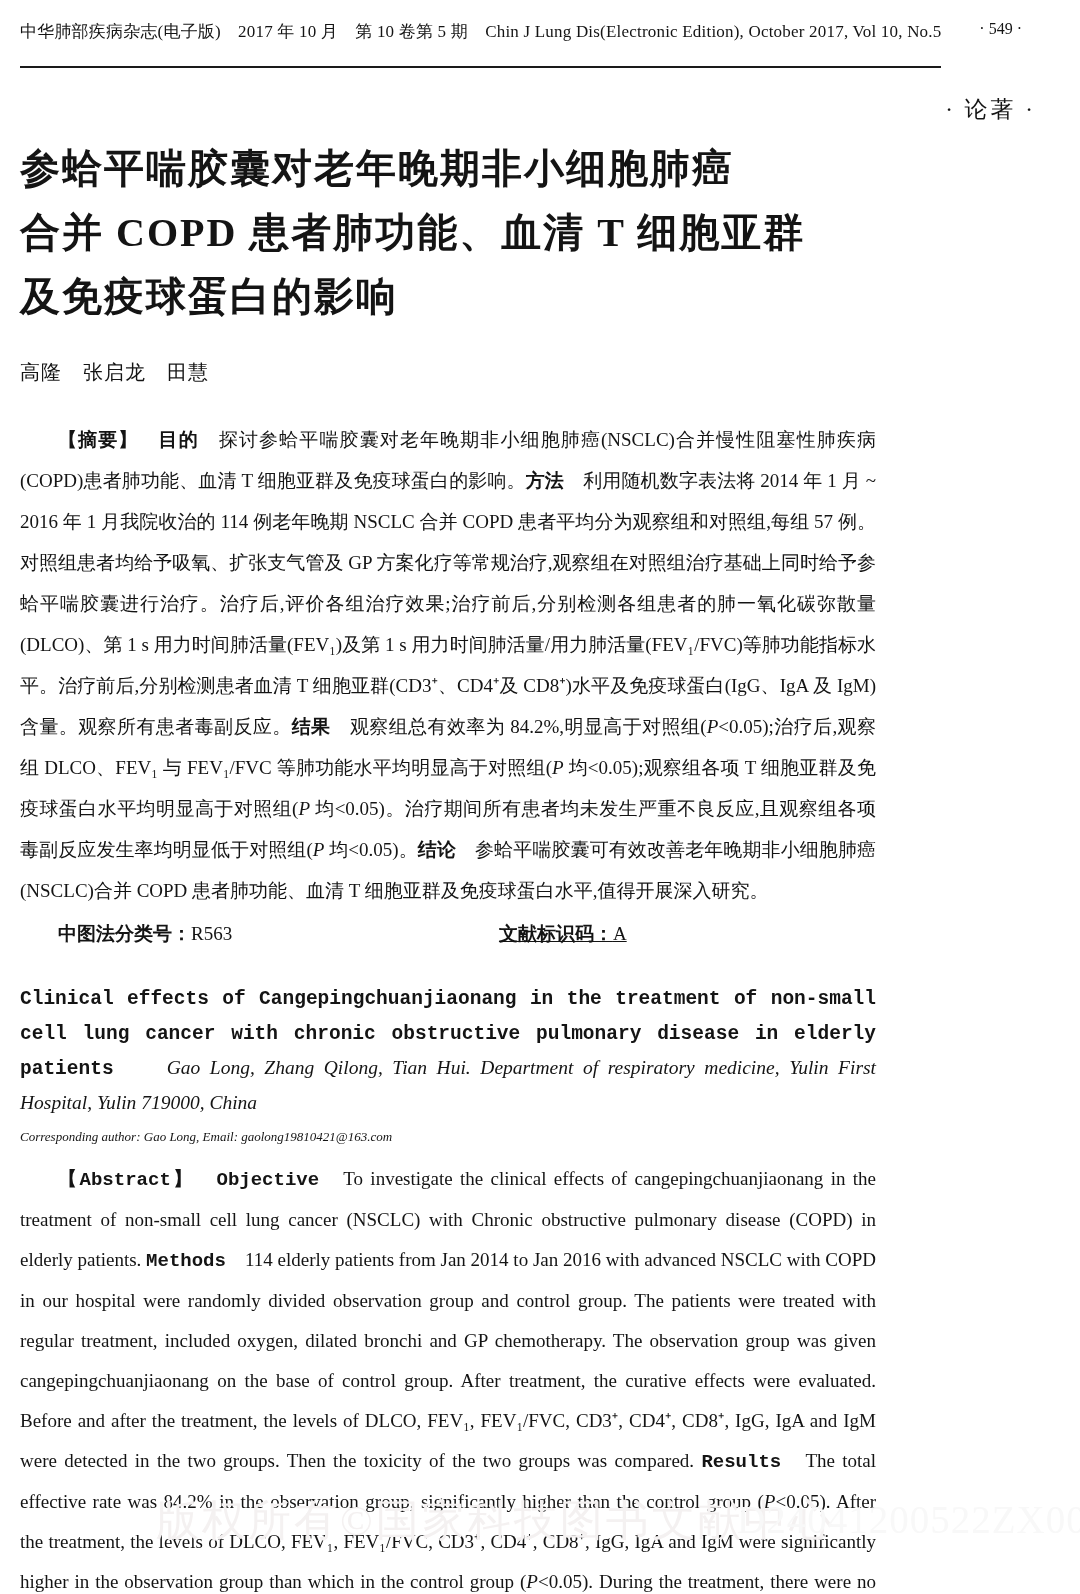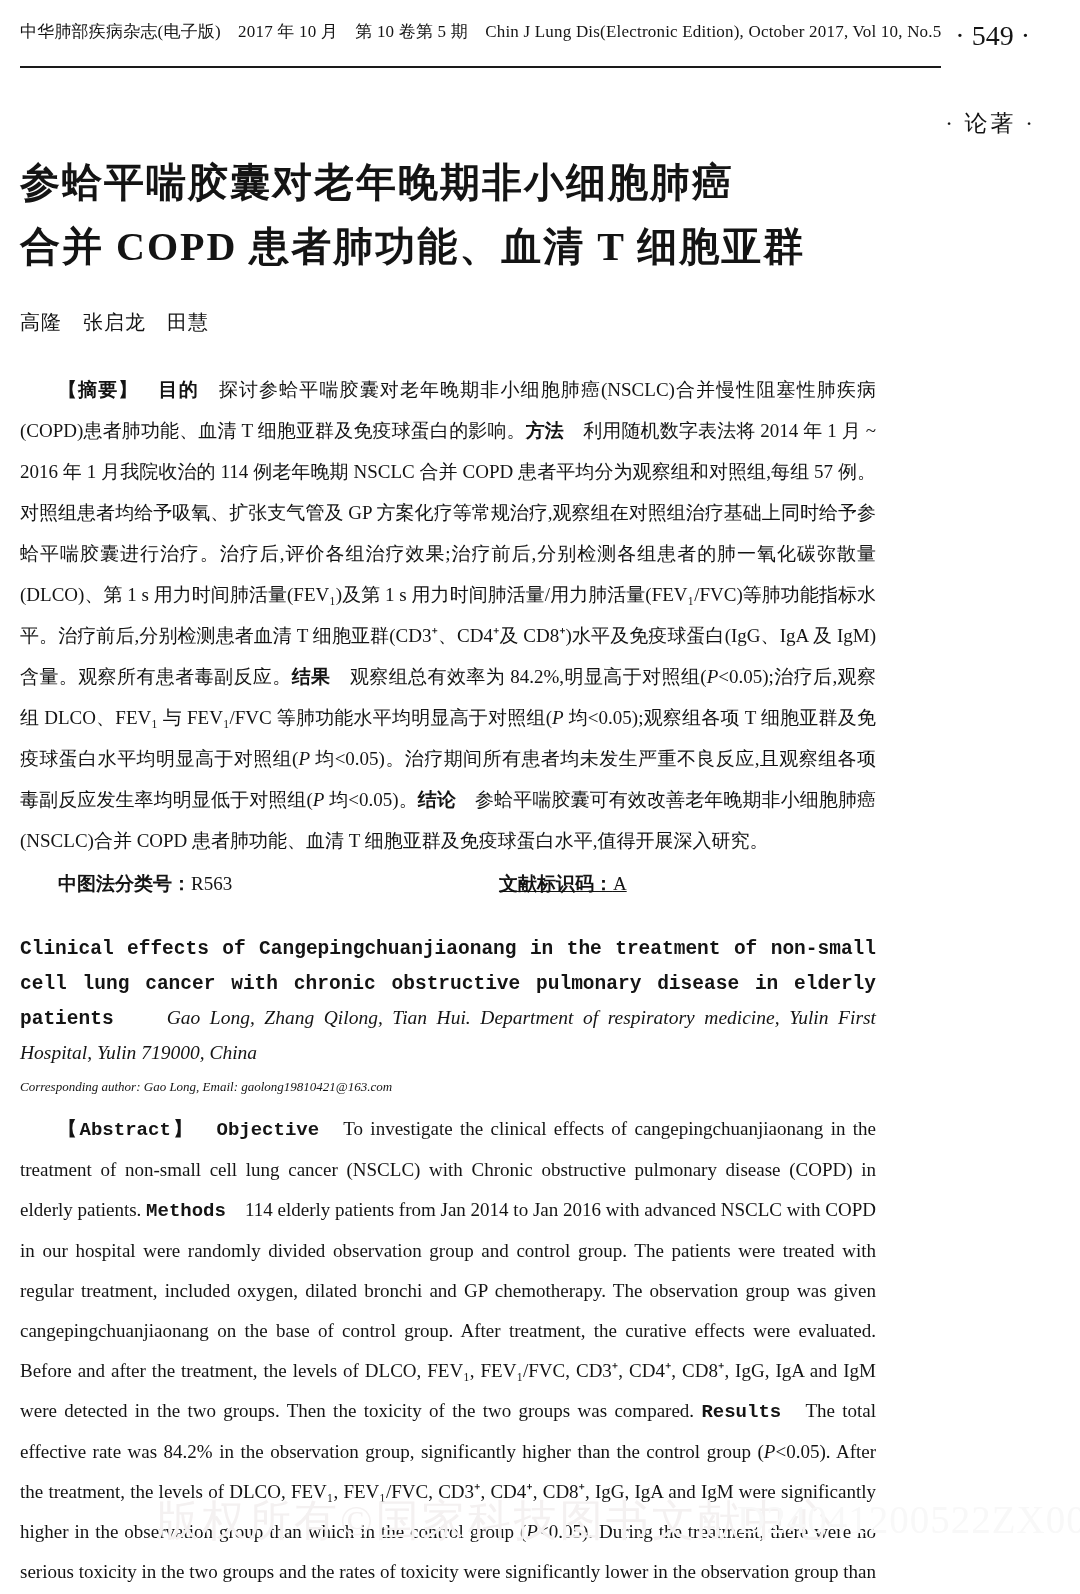--- a/index.html
+++ b/index.html
@@ -10,22 +10,22 @@
     font-family: "Liberation Serif", serif;
   }
   .header {
     display: flex; justify-content: space-between; align-items: flex-start;
     padding-top: 20px; margin: 0 20px 0 20px;
   }
   .journal-line {
     font-size: 17px; letter-spacing: 0.2px;
     border-bottom: 2px solid #1a1a1a; padding-bottom: 23px;
   }
-  .page-number { font-size: 28px; margin-right: 30px; white-space: nowrap; }
-  .section-label { text-align: right; font-size: 23px; margin: 40px 44px 0 0; letter-spacing: 3px; }
+  .page-number { font-size: 16px; margin-right: 38px; white-space: nowrap; }
+  .section-label { text-align: right; font-size: 23px; margin: 26px 44px 0 0; letter-spacing: 3px; }
   .title {
     font-size: 40px; font-weight: bold; line-height: 64px;
     margin: 12px 4px 0 20px; letter-spacing: 2px;
   }
   .authors { margin: 30px 0 0 20px; font-size: 20px; letter-spacing: 1px; }
   .block { width: 856px; margin-left: 20px; text-align: justify; }
   .abstract.cn { margin-top: 33px; font-size: 19px; line-height: 41px; text-indent: 2em; margin-bottom: 0; }
   .keywords { margin: 0 0 0 20px; width: 856px; font-size: 19px; line-height: 42px; text-indent: 2em; margin-top: 2px; }
   .classification { margin: 2px 0 0 20px; font-size: 19px; line-height: 42px; text-indent: 2em; }
   .pair2 { margin-left: 262px; text-decoration: underline; }
@@ -51,20 +51,21 @@
   <header class="header">
     <span class="journal-line">中华肺部疾病杂志(电子版)　2017 年 10 月　第 10 卷第 5 期　Chin J Lung Dis(Electronic Edition), October 2017, Vol 10, No.5</span>
     <span class="page-number">· 549 ·</span>
   </header>
 
   <div class="section-label">· 论著 ·</div>
 
   <h1 class="title">
     <div>参蛤平喘胶囊对老年晚期非小细胞肺癌</div>
     <div>合并 COPD 患者肺功能、血清 T 细胞亚群</div>
+    <div>及免疫球蛋白的影响</div>
   </h1>
 
   <div class="authors">高隆　张启龙　田慧</div>
 
   <p class="abstract cn block"><span class="seg-b">【摘要】　目的　</span><span>探讨参蛤平喘胶囊对老年晚期非小细胞肺癌(NSCLC)合并慢性阻塞性肺疾病(COPD)患者肺功能、血清 T 细胞亚群及免疫球蛋白的影响。</span><span class="seg-b">方法　</span><span>利用随机数字表法将 2014 年 1 月 ~ 2016 年 1 月我院收治的 114 例老年晚期 NSCLC 合并 COPD 患者平均分为观察组和对照组,每组 57 例。对照组患者均给予吸氧、扩张支气管及 GP 方案化疗等常规治疗,观察组在对照组治疗基础上同时给予参蛤平喘胶囊进行治疗。治疗后,评价各组治疗效果;治疗前后,分别检测各组患者的肺一氧化碳弥散量(DLCO)、第 1 s 用力时间肺活量(FEV₁)及第 1 s 用力时间肺活量/用力肺活量(FEV₁/FVC)等肺功能指标水平。治疗前后,分别检测患者血清 T 细胞亚群(CD3⁺、CD4⁺及 CD8⁺)水平及免疫球蛋白(IgG、IgA 及 IgM)含量。观察所有患者毒副反应。</span><span class="seg-b">结果　</span><span>观察组总有效率为 84.2%,明显高于对照组(</span><span class="seg-i">P</span><span>&lt;0.05);治疗后,观察组 DLCO、FEV₁ 与 FEV₁/FVC 等肺功能水平均明显高于对照组(</span><span class="seg-i">P</span><span> 均&lt;0.05);观察组各项 T 细胞亚群及免疫球蛋白水平均明显高于对照组(</span><span class="seg-i">P</span><span> 均&lt;0.05)。治疗期间所有患者均未发生严重不良反应,且观察组各项毒副反应发生率均明显低于对照组(</span><span class="seg-i">P</span><span> 均&lt;0.05)。</span><span class="seg-b">结论　</span><span>参蛤平喘胶囊可有效改善老年晚期非小细胞肺癌(NSCLC)合并 COPD 患者肺功能、血清 T 细胞亚群及免疫球蛋白水平,值得开展深入研究。</span></p>
 
 
   <p class="classification cn">
     <span>
       <span class="seg-b">中图法分类号：</span><span>R563</span>

